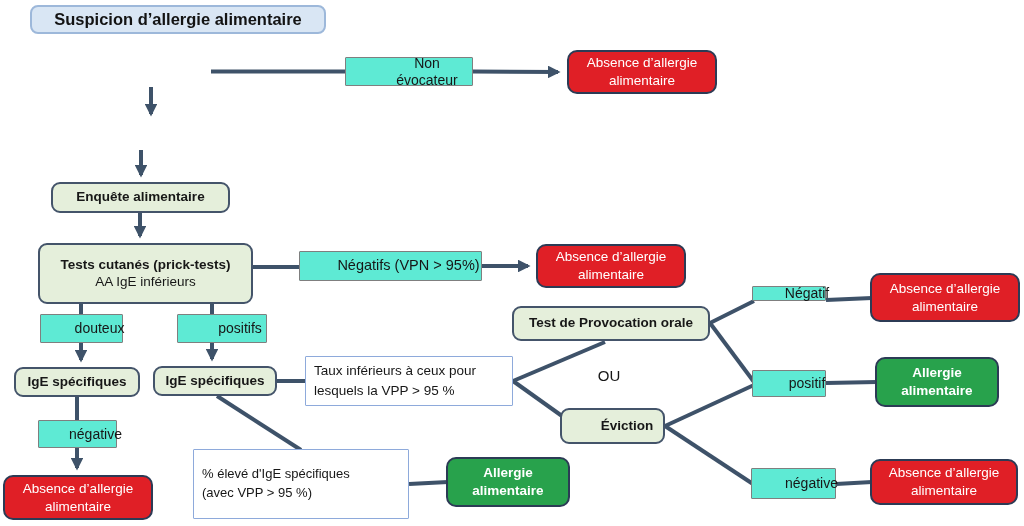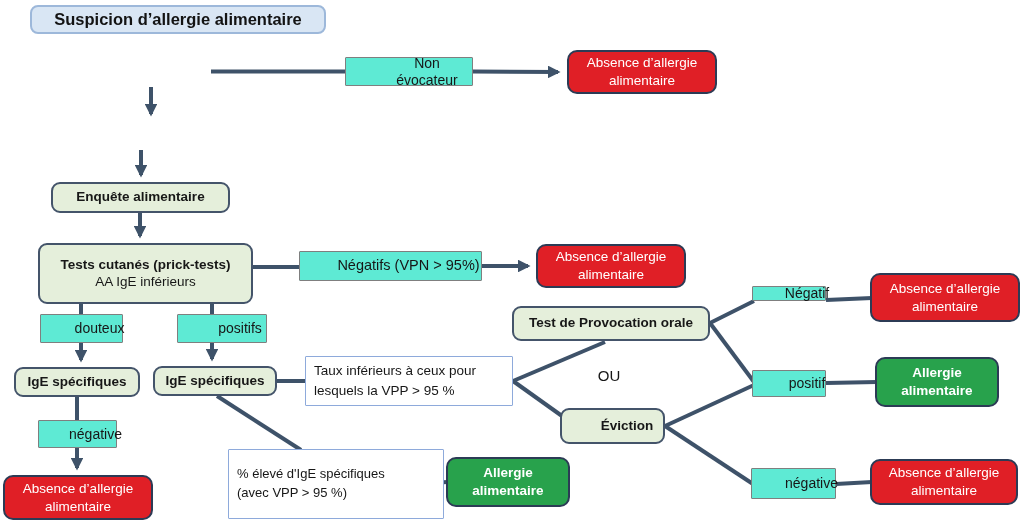--- a/index.html
+++ b/index.html
@@ -126,21 +126,21 @@
   <div class="node process" style="left:560px;top:408px;width:105px;height:36px;padding-left:29px;">Éviction</div>
 
   <div class="node decision" style="left:752px;top:370px;width:74px;height:27px;">positif</div>
 
   <div class="node outcome-green" style="left:875px;top:357px;width:124px;height:50px;">Allergie alimentaire</div>
 
   <div class="node decision" style="left:38px;top:420px;width:79px;height:28px;">négative</div>
 
   <div class="node outcome-red" style="left:3px;top:475px;width:150px;height:45px;">Absence d’allergie alimentaire</div>
 
-  <div class="node info" style="left:193px;top:449px;width:216px;height:70px;margin-left:35px;">
+  <div class="node info" style="left:193px;top:449px;width:216px;height:70px;">
     <span>% élevé d'IgE spécifiques</span>
     <span>(avec VPP &gt; 95 %)</span>
   </div>
 
   <div class="node outcome-green" style="left:446px;top:457px;width:124px;height:50px;">Allergie alimentaire</div>
 
   <div class="node decision" style="left:751px;top:468px;width:85px;height:31px;">négative</div>
 
   <div class="node outcome-red" style="left:870px;top:459px;width:148px;height:46px;">Absence d’allergie alimentaire</div>
 

